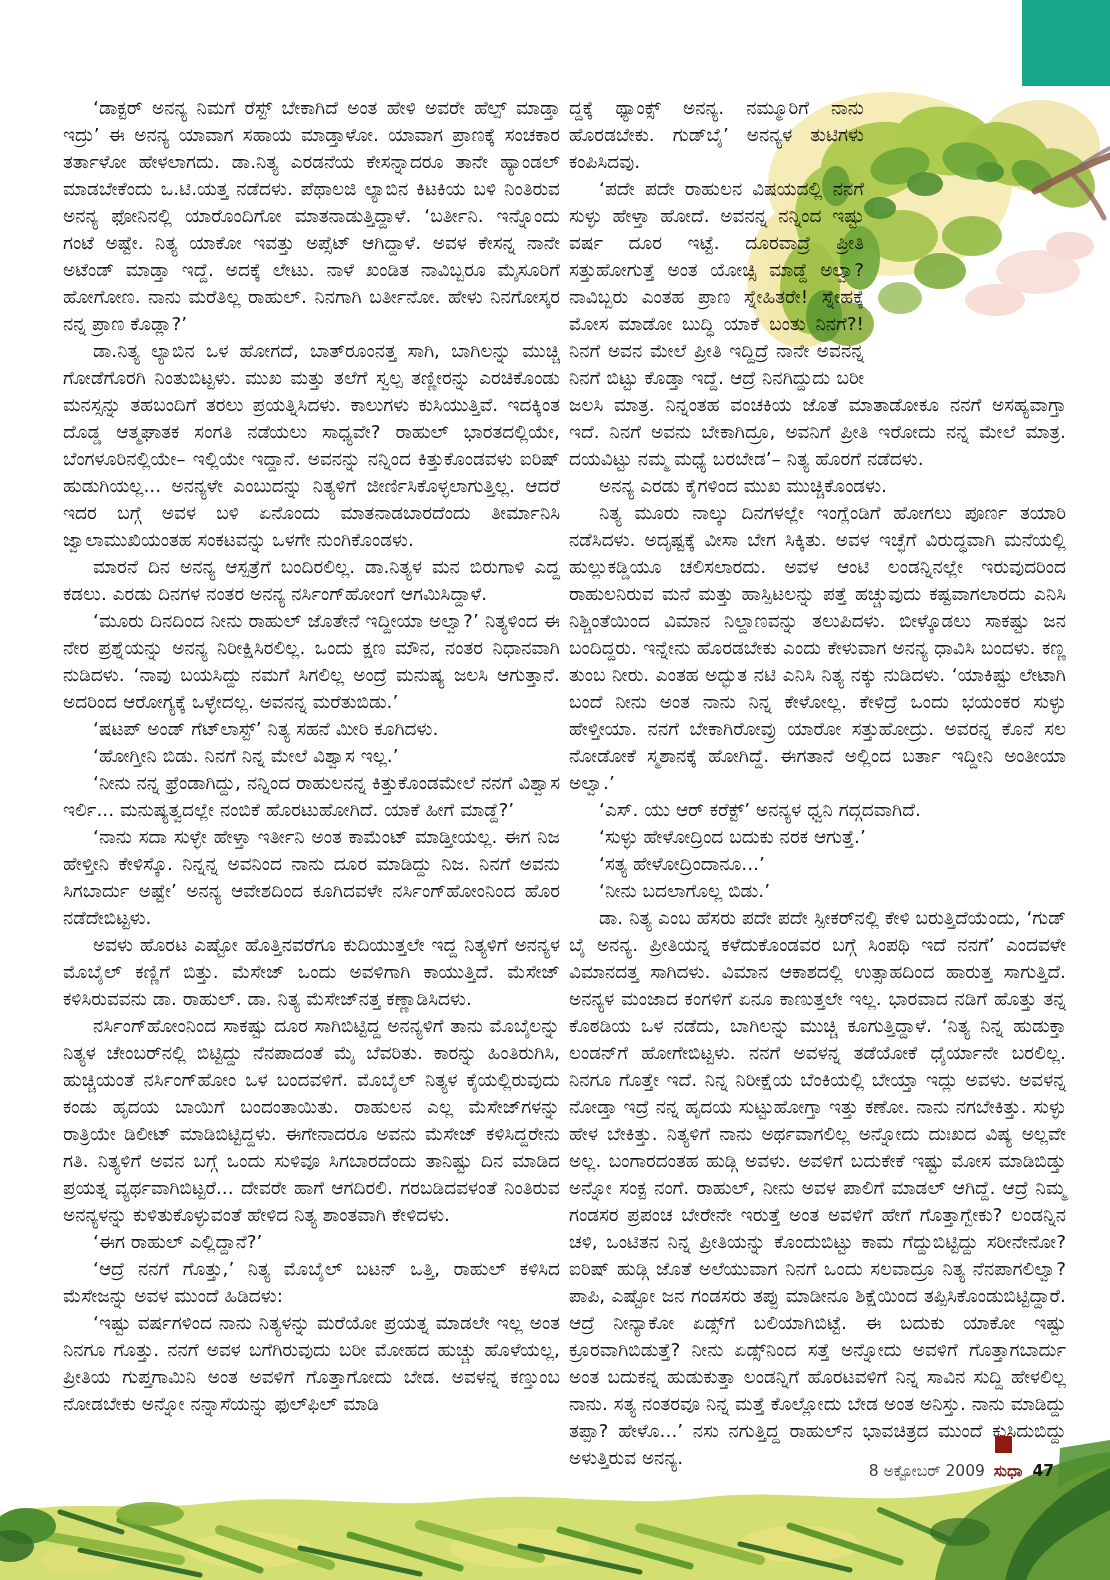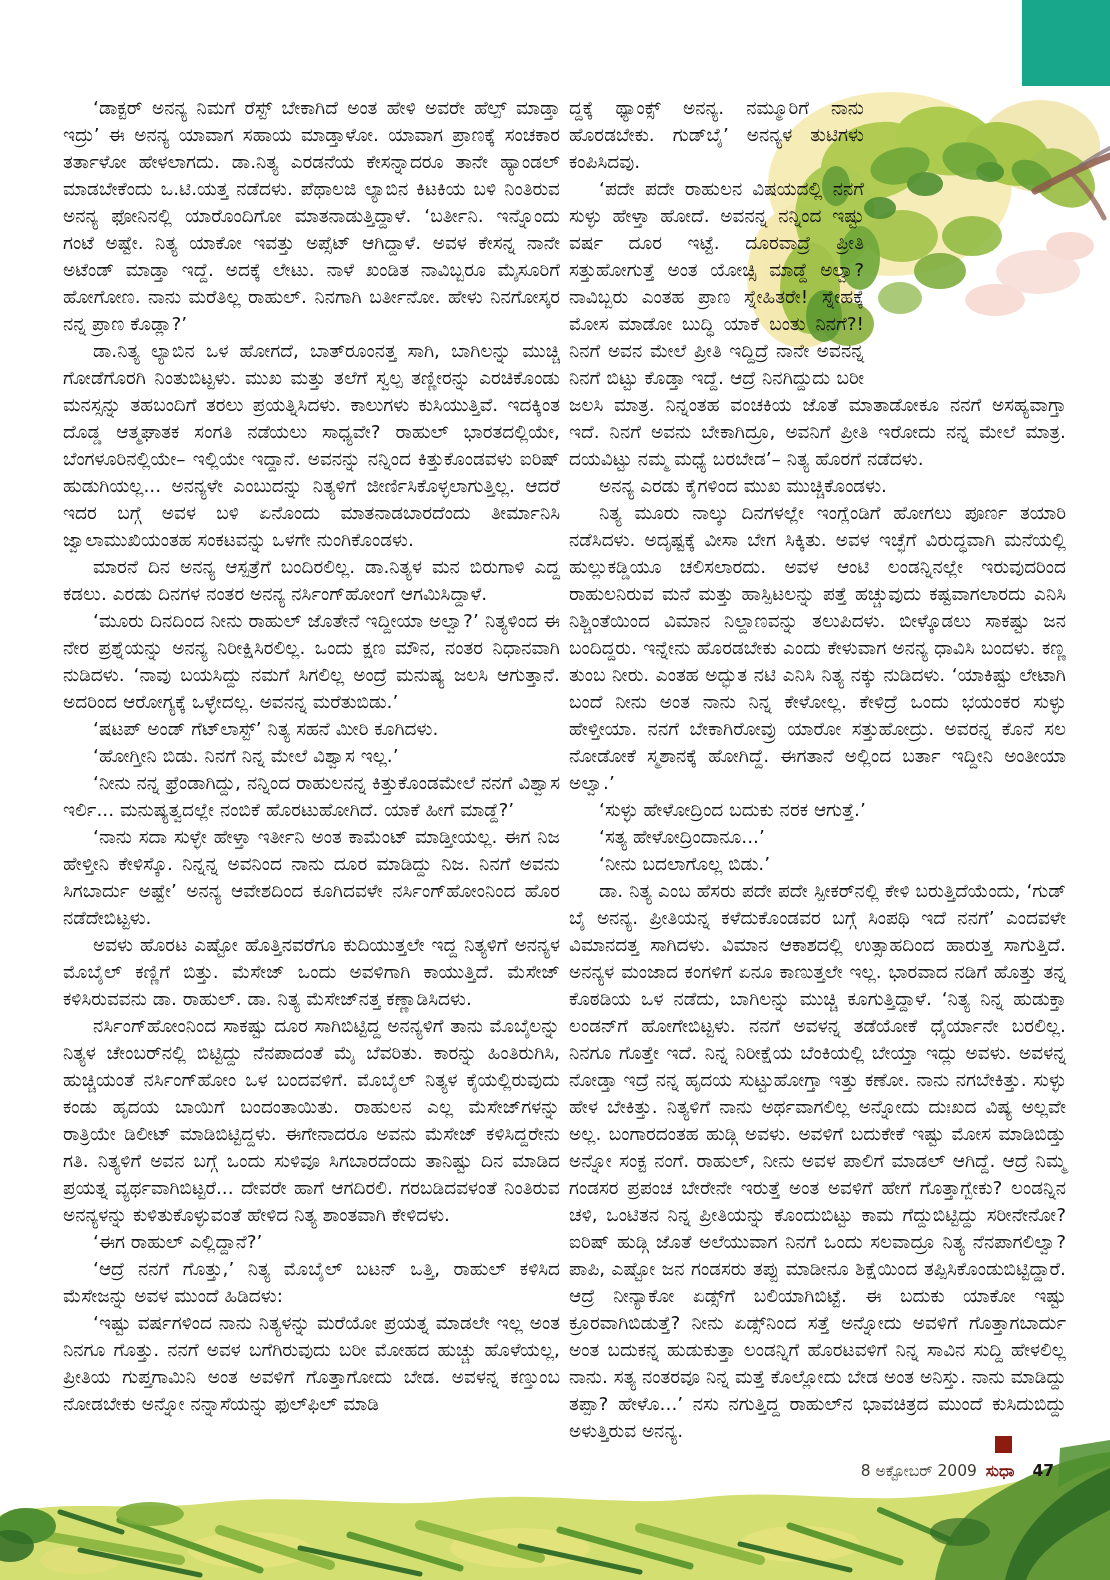--- a/index.html
+++ b/index.html
@@ -25,21 +25,21 @@
   .col p{margin:0;text-indent:30px;}
   .col p.no-indent{text-indent:0;}
   .leaf-spacer{float:right;width:202px;height:274px;}
 
   
   .footer{
     position:absolute;top:1462px;right:56px;z-index:6;
     font-size:15.5px;color:#3c3a30;white-space:nowrap;
   }
   .footer .mag{color:#7a150e;font-weight:bold;margin-left:4px;}
-  .footer .pg{color:#181512;font-weight:bold;margin-left:13px;}
+  .footer .pg{color:#181512;font-weight:bold;margin-left:5px;}
 
   .story-end{
     position:absolute;left:995px;top:1436px;width:17px;height:17px;
     z-index:6;
   }
 
   .art-top{position:absolute;left:740px;top:66px;width:370px;height:284px;z-index:1;}
   .art-bottom{position:absolute;left:0;top:1440px;width:1110px;height:140px;z-index:1;}
 </style>
 </head>
@@ -108,20 +108,21 @@
     <p>‘ಆದ್ರೆ ನನಗೆ ಗೊತ್ತು,’ ನಿತ್ಯ ಮೊಬೈಲ್ ಬಟನ್ ಒತ್ತಿ, ರಾಹುಲ್ ಕಳಿಸಿದ ಮೆಸೇಜನ್ನು ಅವಳ ಮುಂದೆ ಹಿಡಿದಳು:</p>
     <p>‘ಇಷ್ಟು ವರ್ಷಗಳಿಂದ ನಾನು ನಿತ್ಯಳನ್ನು ಮರೆಯೋ ಪ್ರಯತ್ನ ಮಾಡಲೇ ಇಲ್ಲ ಅಂತ ನಿನಗೂ ಗೊತ್ತು. ನನಗೆ ಅವಳ ಬಗೆಗಿರುವುದು ಬರೀ ಮೋಹದ ಹುಚ್ಚು ಹೊಳೆಯಲ್ಲ, ಪ್ರೀತಿಯ ಗುಪ್ತಗಾಮಿನಿ ಅಂತ ಅವಳಿಗೆ ಗೊತ್ತಾಗೋದು ಬೇಡ. ಅವಳನ್ನ ಕಣ್ತುಂಬ ನೋಡಬೇಕು ಅನ್ನೋ ನನ್ನಾಸೆಯನ್ನು ಫುಲ್‌ಫಿಲ್ ಮಾಡಿ</p>
   </div>
 
   <div class="col col-right">
     <div class="leaf-spacer"></div>
     <p class="no-indent">ದ್ದಕ್ಕೆ ಥ್ಯಾಂಕ್ಸ್ ಅನನ್ಯ. ನಮ್ಮೂರಿಗೆ ನಾನು ಹೊರಡಬೇಕು. ಗುಡ್‌ಬೈ’ ಅನನ್ಯಳ ತುಟಿಗಳು ಕಂಪಿಸಿದವು.</p>
     <p>‘ಪದೇ ಪದೇ ರಾಹುಲನ ವಿಷಯದಲ್ಲಿ ನನಗೆ ಸುಳ್ಳು ಹೇಳ್ತಾ ಹೋದೆ. ಅವನನ್ನ ನನ್ನಿಂದ ಇಷ್ಟು ವರ್ಷ ದೂರ ಇಟ್ಟೆ. ದೂರವಾದ್ರೆ ಪ್ರೀತಿ ಸತ್ತುಹೋಗುತ್ತೆ ಅಂತ ಯೋಚ್ಸಿ ಮಾಡ್ದೆ ಅಲ್ವಾ? ನಾವಿಬ್ಬರು ಎಂತಹ ಪ್ರಾಣ ಸ್ನೇಹಿತರೇ! ಸ್ನೇಹಕ್ಕೆ ಮೋಸ ಮಾಡೋ ಬುದ್ಧಿ ಯಾಕೆ ಬಂತು ನಿನಗೆ?! ನಿನಗೆ ಅವನ ಮೇಲೆ ಪ್ರೀತಿ ಇದ್ದಿದ್ರೆ ನಾನೇ ಅವನನ್ನ ನಿನಗೆ ಬಿಟ್ಟು ಕೊಡ್ತಾ ಇದ್ದೆ. ಆದ್ರೆ ನಿನಗಿದ್ದುದು ಬರೀ ಜಲಸಿ ಮಾತ್ರ. ನಿನ್ನಂತಹ ವಂಚಕಿಯ ಜೊತೆ ಮಾತಾಡೋಕೂ ನನಗೆ ಅಸಹ್ಯವಾಗ್ತಾ ಇದೆ. ನಿನಗೆ ಅವನು ಬೇಕಾಗಿದ್ರೂ, ಅವನಿಗೆ ಪ್ರೀತಿ ಇರೋದು ನನ್ನ ಮೇಲೆ ಮಾತ್ರ. ದಯವಿಟ್ಟು ನಮ್ಮ ಮಧ್ಯೆ ಬರಬೇಡ’– ನಿತ್ಯ ಹೊರಗೆ ನಡೆದಳು.</p>
     <p>ಅನನ್ಯ ಎರಡು ಕೈಗಳಿಂದ ಮುಖ ಮುಚ್ಚಿಕೊಂಡಳು.</p>
     <p>ನಿತ್ಯ ಮೂರು ನಾಲ್ಕು ದಿನಗಳಲ್ಲೇ ಇಂಗ್ಲೆಂಡಿಗೆ ಹೋಗಲು ಪೂರ್ಣ ತಯಾರಿ ನಡೆಸಿದಳು. ಅದೃಷ್ಟಕ್ಕೆ ವೀಸಾ ಬೇಗ ಸಿಕ್ಕಿತು. ಅವಳ ಇಚ್ಛೆಗೆ ವಿರುದ್ಧವಾಗಿ ಮನೆಯಲ್ಲಿ ಹುಲ್ಲುಕಡ್ಡಿಯೂ ಚಲಿಸಲಾರದು. ಅವಳ ಆಂಟಿ ಲಂಡನ್ನಿನಲ್ಲೇ ಇರುವುದರಿಂದ ರಾಹುಲನಿರುವ ಮನೆ ಮತ್ತು ಹಾಸ್ಪಿಟಲನ್ನು ಪತ್ತೆ ಹಚ್ಚುವುದು ಕಷ್ಟವಾಗಲಾರದು ಎನಿಸಿ ನಿಶ್ಚಿಂತೆಯಿಂದ ವಿಮಾನ ನಿಲ್ದಾಣವನ್ನು ತಲುಪಿದಳು. ಬೀಳ್ಕೊಡಲು ಸಾಕಷ್ಟು ಜನ ಬಂದಿದ್ದರು. ಇನ್ನೇನು ಹೊರಡಬೇಕು ಎಂದು ಕೇಳುವಾಗ ಅನನ್ಯ ಧಾವಿಸಿ ಬಂದಳು. ಕಣ್ಣ ತುಂಬ ನೀರು. ಎಂತಹ ಅದ್ಭುತ ನಟಿ ಎನಿಸಿ ನಿತ್ಯ ನಕ್ಕು ನುಡಿದಳು. ‘ಯಾಕಿಷ್ಟು ಲೇಟಾಗಿ ಬಂದೆ ನೀನು ಅಂತ ನಾನು ನಿನ್ನ ಕೇಳೋಲ್ಲ. ಕೇಳಿದ್ರೆ ಒಂದು ಭಯಂಕರ ಸುಳ್ಳು ಹೇಳ್ತೀಯಾ. ನನಗೆ ಬೇಕಾಗಿರೋವ್ರು ಯಾರೋ ಸತ್ತುಹೋದ್ರು. ಅವರನ್ನ ಕೊನೆ ಸಲ ನೋಡೋಕೆ ಸ್ಮಶಾನಕ್ಕೆ ಹೋಗಿದ್ದೆ. ಈಗತಾನೆ ಅಲ್ಲಿಂದ ಬರ್ತಾ ಇದ್ದೀನಿ ಅಂತೀಯಾ ಅಲ್ವಾ.’</p>
+    <p>‘ಎಸ್. ಯು ಆರ್ ಕರೆಕ್ಟ್’ ಅನನ್ಯಳ ಧ್ವನಿ ಗದ್ಗದವಾಗಿದೆ.</p>
     <p>‘ಸುಳ್ಳು ಹೇಳೋದ್ರಿಂದ ಬದುಕು ನರಕ ಆಗುತ್ತೆ.’</p>
     <p>‘ಸತ್ಯ ಹೇಳೋದ್ರಿಂದಾನೂ...’</p>
     <p>‘ನೀನು ಬದಲಾಗೊಲ್ಲ ಬಿಡು.’</p>
     <p>ಡಾ. ನಿತ್ಯ ಎಂಬ ಹೆಸರು ಪದೇ ಪದೇ ಸ್ಪೀಕರ್‌ನಲ್ಲಿ ಕೇಳಿ ಬರುತ್ತಿದೆಯೆಂದು, ‘ಗುಡ್ ಬೈ ಅನನ್ಯ. ಪ್ರೀತಿಯನ್ನ ಕಳೆದುಕೊಂಡವರ ಬಗ್ಗೆ ಸಿಂಪಥಿ ಇದೆ ನನಗೆ’ ಎಂದವಳೇ ವಿಮಾನದತ್ತ ಸಾಗಿದಳು. ವಿಮಾನ ಆಕಾಶದಲ್ಲಿ ಉತ್ಸಾಹದಿಂದ ಹಾರುತ್ತ ಸಾಗುತ್ತಿದೆ. ಅನನ್ಯಳ ಮಂಜಾದ ಕಂಗಳಿಗೆ ಏನೂ ಕಾಣುತ್ತಲೇ ಇಲ್ಲ. ಭಾರವಾದ ನಡಿಗೆ ಹೊತ್ತು ತನ್ನ ಕೊಠಡಿಯ ಒಳ ನಡೆದು, ಬಾಗಿಲನ್ನು ಮುಚ್ಚಿ ಕೂಗುತ್ತಿದ್ದಾಳೆ. ‘ನಿತ್ಯ ನಿನ್ನ ಹುಡುಕ್ತಾ ಲಂಡನ್‌ಗೆ ಹೋಗೇಬಿಟ್ಟಳು. ನನಗೆ ಅವಳನ್ನ ತಡೆಯೋಕೆ ಧೈರ್ಯಾನೇ ಬರಲಿಲ್ಲ. ನಿನಗೂ ಗೊತ್ತೇ ಇದೆ. ನಿನ್ನ ನಿರೀಕ್ಷೆಯ ಬೆಂಕಿಯಲ್ಲಿ ಬೇಯ್ತಾ ಇದ್ಲು ಅವಳು. ಅವಳನ್ನ ನೋಡ್ತಾ ಇದ್ರೆ ನನ್ನ ಹೃದಯ ಸುಟ್ಟುಹೋಗ್ತಾ ಇತ್ತು ಕಣೋ. ನಾನು ನಗಬೇಕಿತ್ತು. ಸುಳ್ಳು ಹೇಳ ಬೇಕಿತ್ತು. ನಿತ್ಯಳಿಗೆ ನಾನು ಅರ್ಥವಾಗಲಿಲ್ಲ ಅನ್ನೋದು ದುಃಖದ ವಿಷ್ಯ ಅಲ್ಲವೇ ಅಲ್ಲ. ಬಂಗಾರದಂತಹ ಹುಡ್ಗಿ ಅವಳು. ಅವಳಿಗೆ ಬದುಕೇಕೆ ಇಷ್ಟು ಮೋಸ ಮಾಡಿಬಿಡ್ತು ಅನ್ನೋ ಸಂಕ್ಟ ನಂಗೆ. ರಾಹುಲ್, ನೀನು ಅವಳ ಪಾಲಿಗೆ ಮಾಡಲ್ ಆಗಿದ್ದೆ. ಆದ್ರೆ ನಿಮ್ಮ ಗಂಡಸರ ಪ್ರಪಂಚ ಬೇರೇನೇ ಇರುತ್ತೆ ಅಂತ ಅವಳಿಗೆ ಹೇಗೆ ಗೊತ್ತಾಗ್ಬೇಕು? ಲಂಡನ್ನಿನ ಚಳಿ, ಒಂಟಿತನ ನಿನ್ನ ಪ್ರೀತಿಯನ್ನು ಕೊಂದುಬಿಟ್ಟು ಕಾಮ ಗೆದ್ದುಬಿಟ್ಟಿದ್ದು ಸರೀನೇನೋ? ಐರಿಷ್ ಹುಡ್ಗಿ ಜೊತೆ ಅಲೆಯುವಾಗ ನಿನಗೆ ಒಂದು ಸಲವಾದ್ರೂ ನಿತ್ಯ ನೆನಪಾಗಲಿಲ್ವಾ? ಪಾಪಿ, ಎಷ್ಟೋ ಜನ ಗಂಡಸರು ತಪ್ಪು ಮಾಡೀನೂ ಶಿಕ್ಷೆಯಿಂದ ತಪ್ಪಿಸಿಕೊಂಡುಬಿಟ್ಟಿದ್ದಾರೆ. ಆದ್ರೆ ನೀನ್ಯಾಕೋ ಏಡ್ಸ್‌ಗೆ ಬಲಿಯಾಗಿಬಿಟ್ಟೆ. ಈ ಬದುಕು ಯಾಕೋ ಇಷ್ಟು ಕ್ರೂರವಾಗಿಬಿಡುತ್ತೆ? ನೀನು ಏಡ್ಸ್‌ನಿಂದ ಸತ್ತೆ ಅನ್ನೋದು ಅವಳಿಗೆ ಗೊತ್ತಾಗಬಾರ್ದು ಅಂತ ಬದುಕನ್ನ ಹುಡುಕುತ್ತಾ ಲಂಡನ್ನಿಗೆ ಹೊರಟವಳಿಗೆ ನಿನ್ನ ಸಾವಿನ ಸುದ್ದಿ ಹೇಳಲಿಲ್ಲ ನಾನು. ಸತ್ಯ ನಂತರವೂ ನಿನ್ನ ಮತ್ತೆ ಕೊಲ್ಲೋದು ಬೇಡ ಅಂತ ಅನಿಸ್ತು. ನಾನು ಮಾಡಿದ್ದು ತಪ್ಪಾ? ಹೇಳೊ...’ ನಸು ನಗುತ್ತಿದ್ದ ರಾಹುಲ್‌ನ ಭಾವಚಿತ್ರದ ಮುಂದೆ ಕುಸಿದುಬಿದ್ದು ಅಳುತ್ತಿರುವ ಅನನ್ಯ.</p>
   </div>
 
   <div class="story-end" style="background:#8E1B10;"></div>
 
   <svg class="art-bottom" viewBox="0 0 1110 140" aria-hidden="true">
     <path d="M0,75 C60,58 130,72 210,63 C300,52 380,70 460,60 C540,50 620,68 700,58 C780,48 850,64 930,56 C1000,50 1040,34 1085,24 L1110,20 L1110,140 L0,140 Z" fill="#D3DF70"></path>

